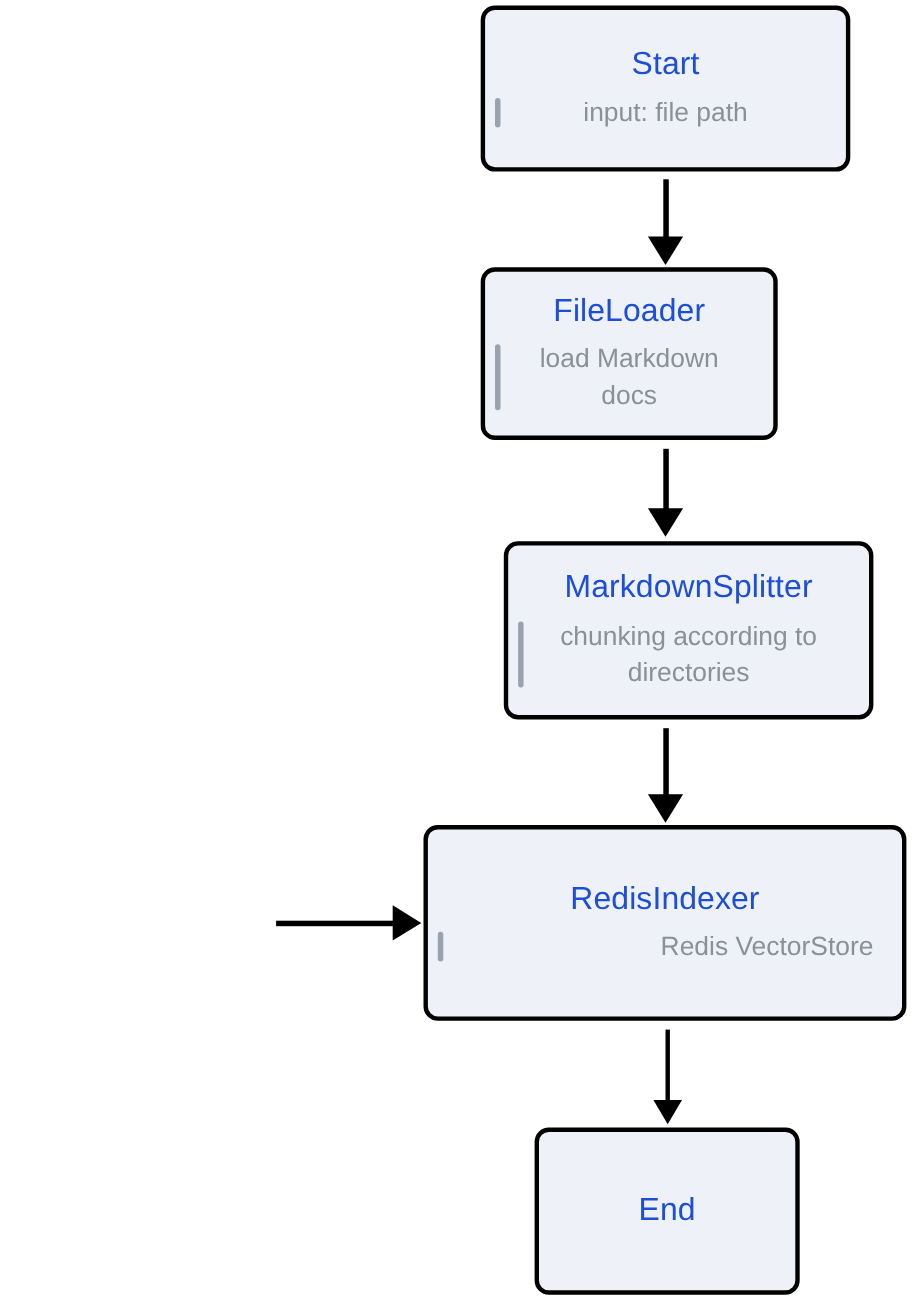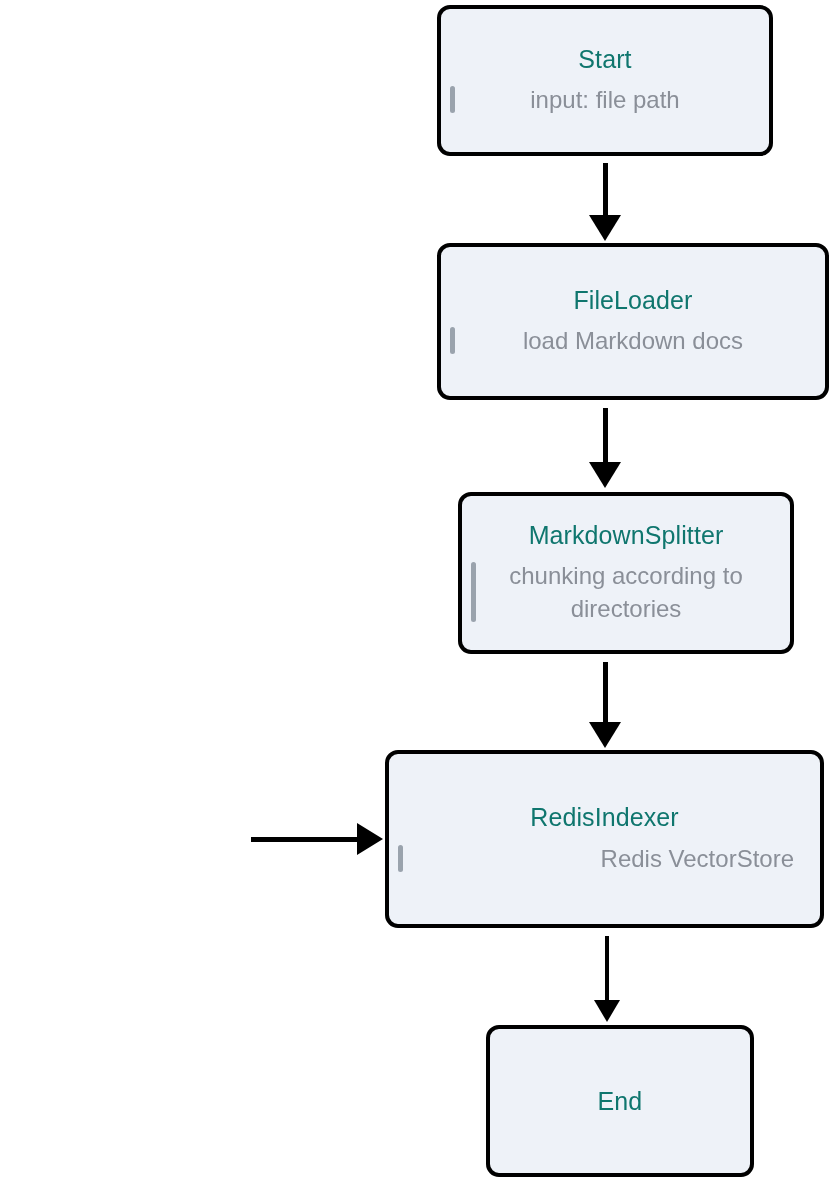--- a/index.html
+++ b/index.html
@@ -25,22 +25,22 @@
     background: #eef2f8;
     border: 4px solid #000000;
     border-radius: 13px;
     display: flex;
     flex-direction: column;
     align-items: center;
     justify-content: center;
     text-align: center;
   }
   .node-title {
-    color: #0f766e;
-    font-size: 25px;
+    color: #1d4ed8;
+    font-size: 29px;
     line-height: 1.15;
     letter-spacing: 0.1px;
     white-space: nowrap;
   }
   .node-sub-wrap {
     position: relative;
     display: block;
     width: 100%;
     box-sizing: border-box;
     margin-top: 10px;
@@ -137,21 +137,21 @@
       <div class="accent-bar"></div>
       <div class="node-sub">input: file path</div>
     </div>
   </div>
 
   <div class="arrow-v" id="edge-start-file-loader" style="left:605px; top:163px; height:78px;">
     <div class="shaft" style="height:56px;"></div>
     <div class="head-solid"></div>
   </div>
 
-  <div class="node" id="node-file-loader" style="left:437px; top:243px; width:392px; height:157px;">
+  <div class="node" id="node-file-loader" style="left:437px; top:243px; width:270px; height:157px;">
     <div class="node-title">FileLoader</div>
     <div class="node-sub-wrap">
       <div class="accent-bar"></div>
       <div class="node-sub">load Markdown docs</div>
     </div>
   </div>
 
   <div class="arrow-v" id="edge-file-loader-markdown-splitter" style="left:605px; top:408px; height:80px;">
     <div class="shaft" style="height:58px;"></div>
     <div class="head-solid"></div>
@@ -182,17 +182,17 @@
       <div class="accent-bar"></div>
       <div class="node-sub">Redis VectorStore</div>
     </div>
   </div>
 
   <div class="arrow-v" id="edge-redis-indexer-end" style="left:607px; top:936px; height:86px;">
     <div class="shaft" style="height:66px; width:4px; margin-left:-2px;"></div>
     <div class="head-slim"></div>
   </div>
 
-  <div class="node no-sub" id="node-end" style="left:486px; top:1025px; width:268px; height:152px;">
+  <div class="node no-sub" id="node-end" style="left:486px; top:1025px; width:241px; height:152px;">
     <div class="node-title">End</div>
   </div>
 
 </div>
 
 </body></html>

